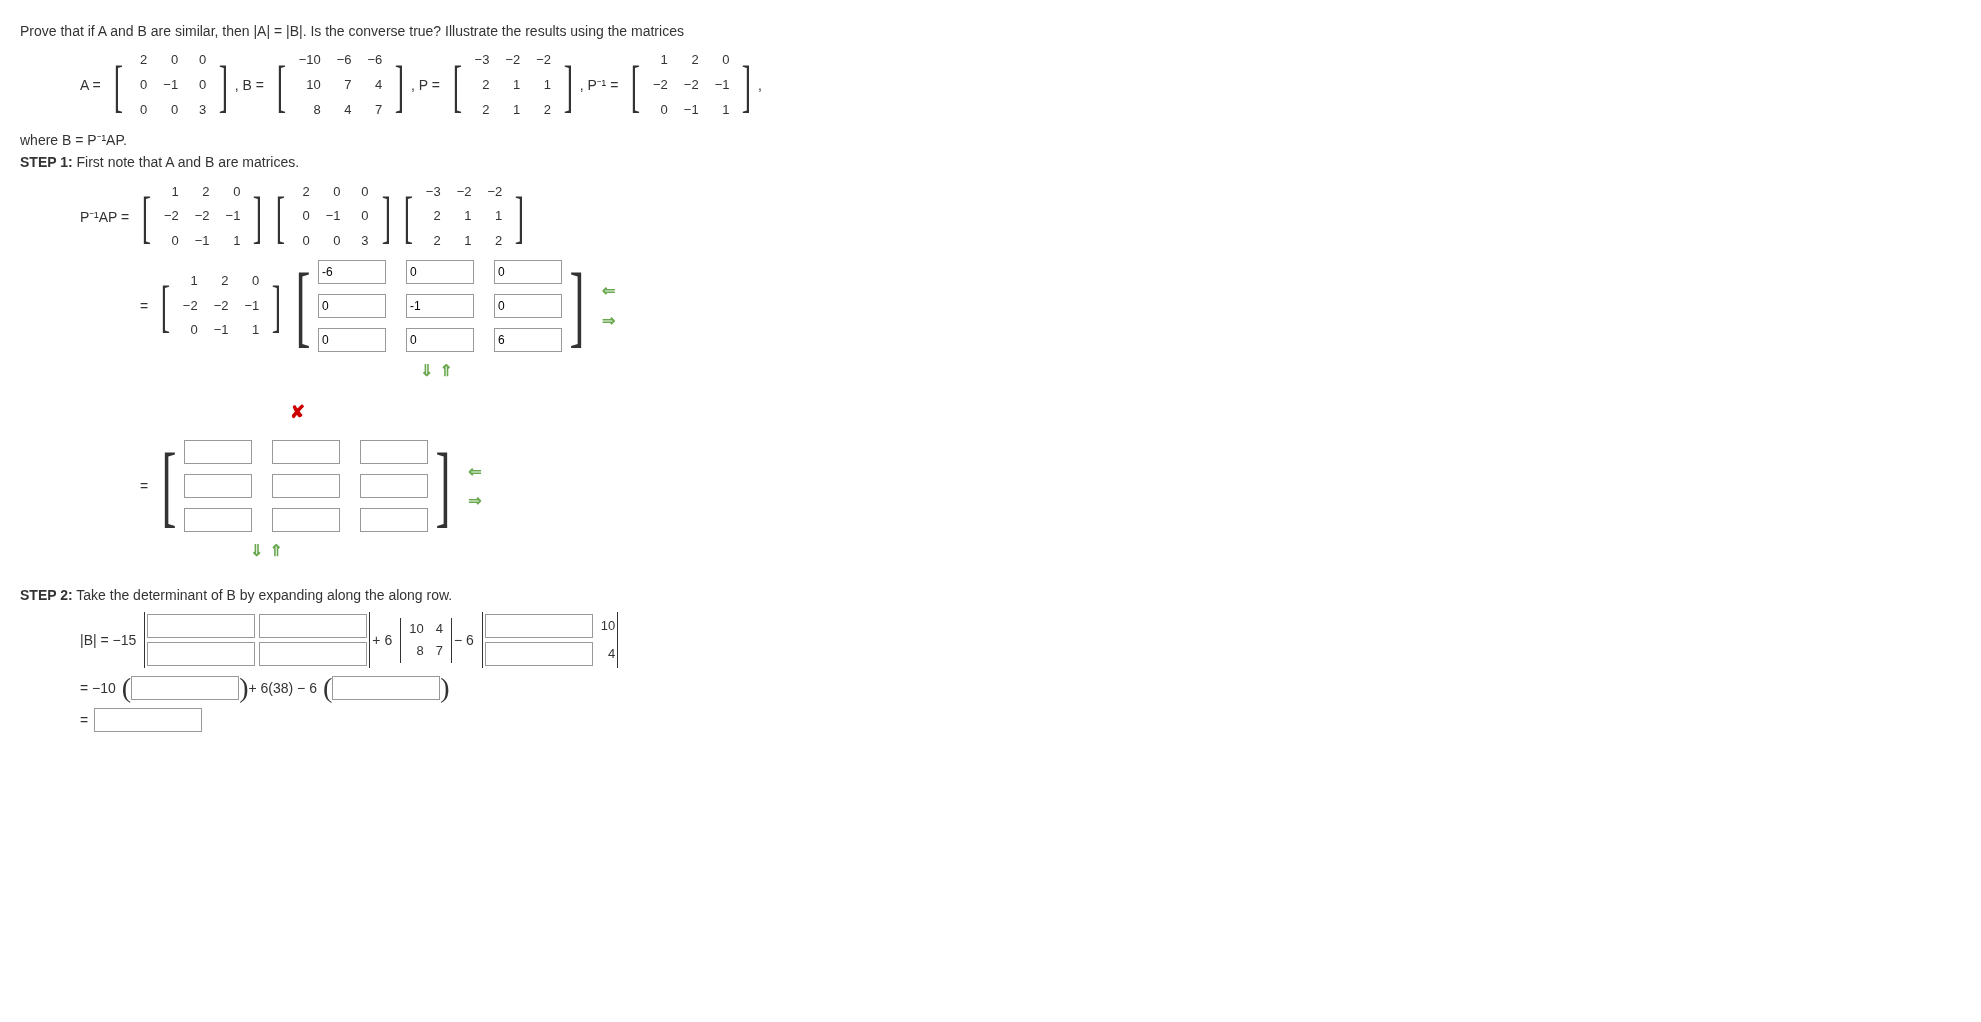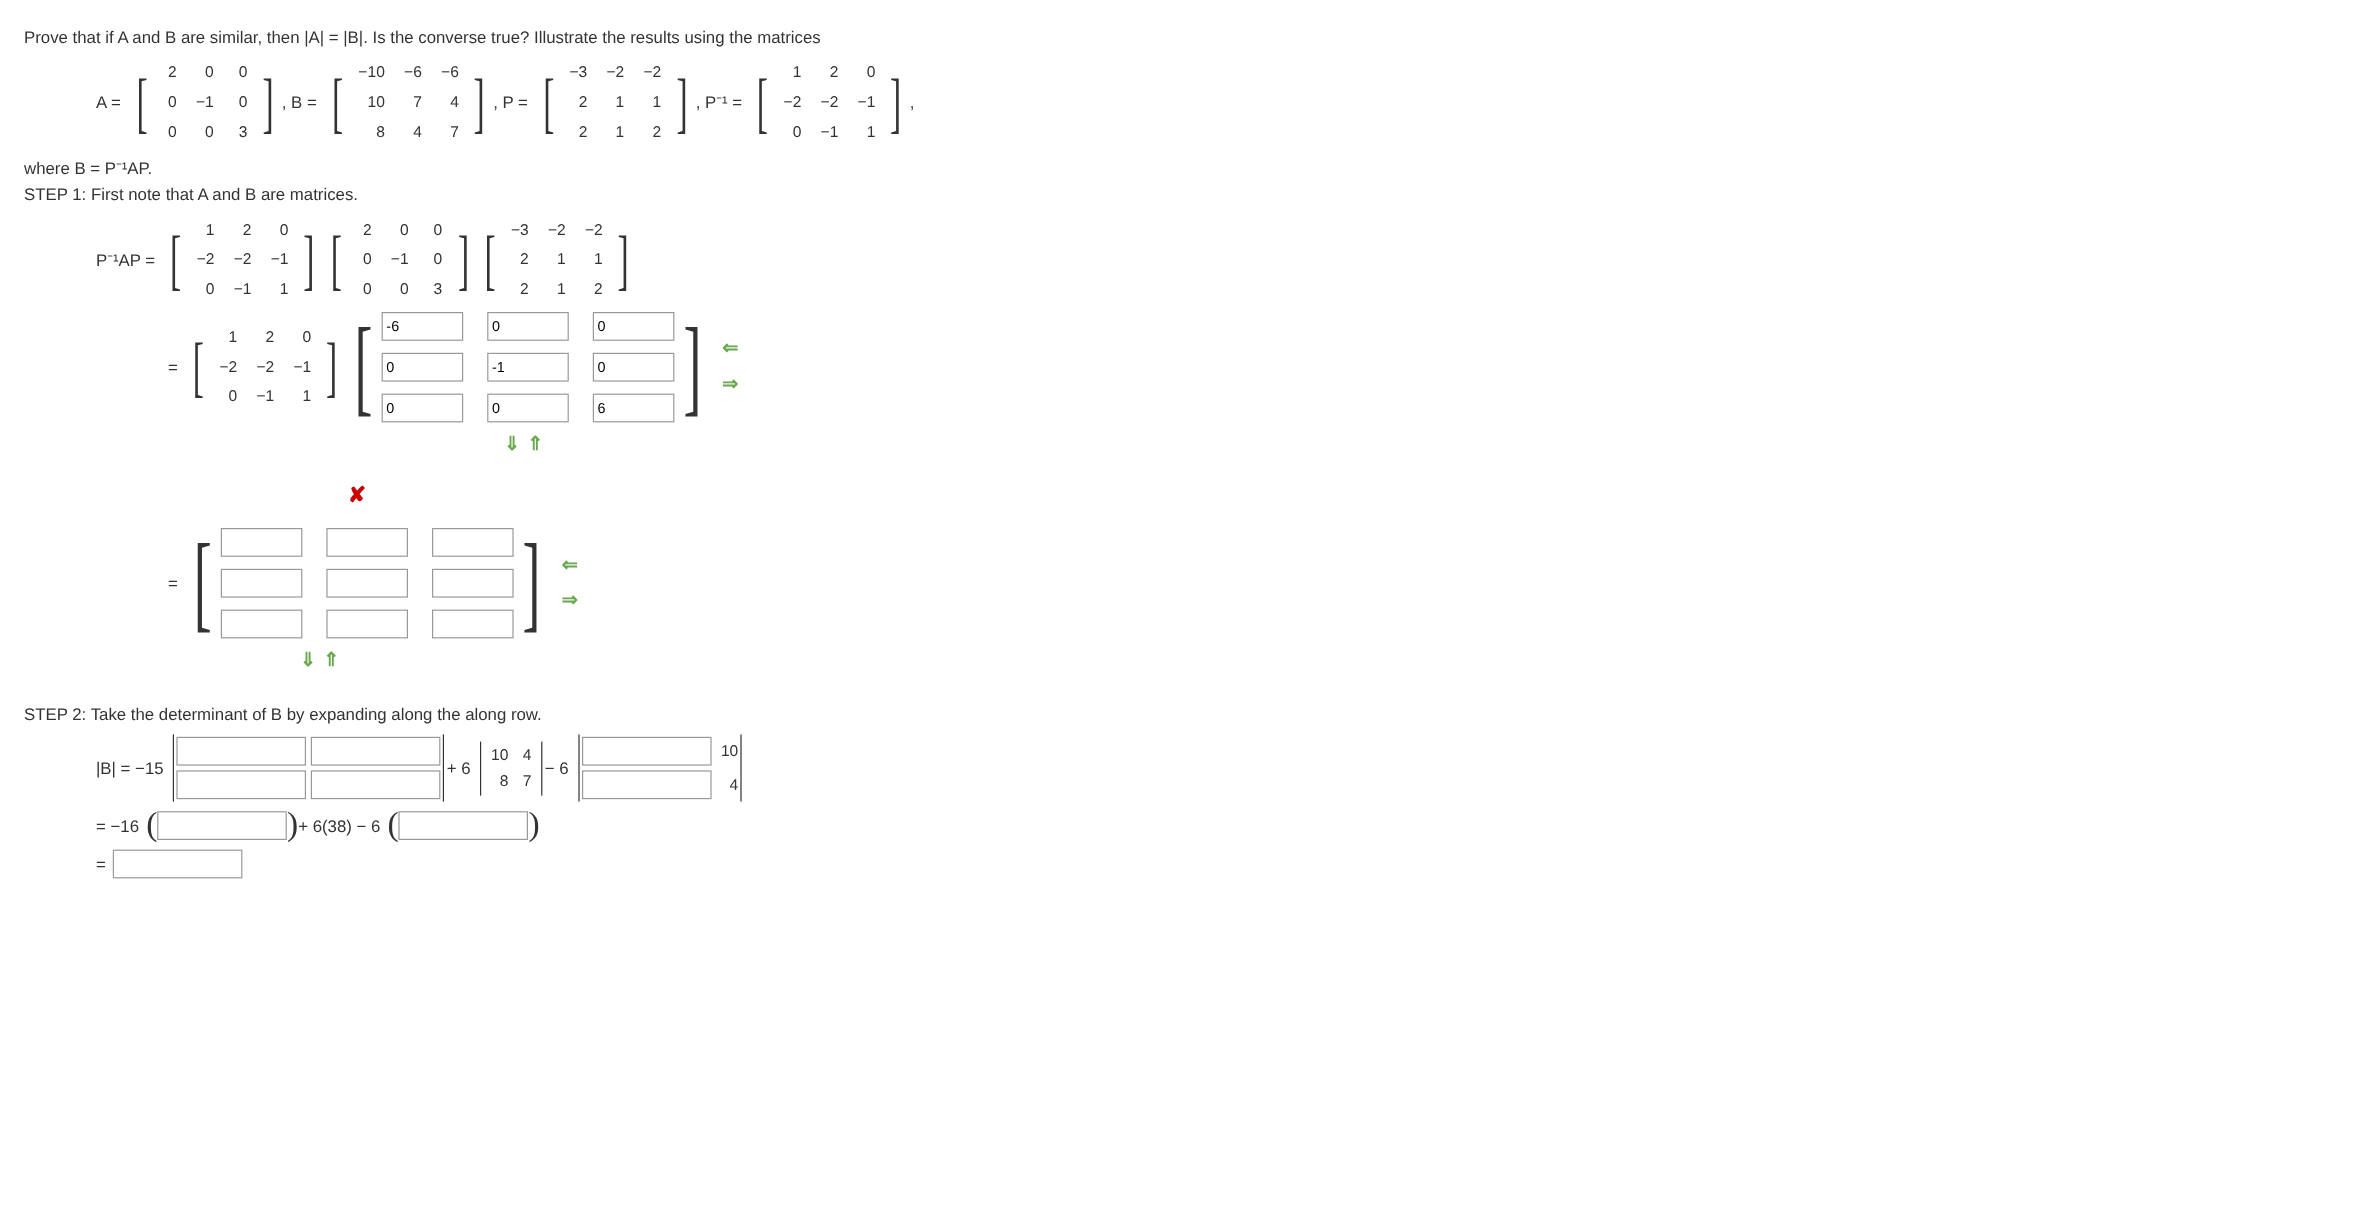--- a/index.html
+++ b/index.html
@@ -2,21 +2,21 @@
 <html><head>
 <meta charset="utf-8">
 <style>
   body {
     font-family: Arial, sans-serif;
     font-size: 14px;
     color: #333;
     margin: 20px;
     line-height: 1.6;
   }
-  .bold { font-weight: normal; }
+  .bold { font-weight: bold; }
   .matrix {
     display: inline-flex;
     align-items: center;
     vertical-align: middle;
     margin: 0 2px;
   }
   .m-bracket {
     font-size: 56px;
     font-weight: normal;
     line-height: 1;
@@ -474,21 +474,21 @@
               <td style="text-align:right; font-family:Verdana,sans-serif; font-size:13px; padding-left:6px;">4</td>
             </tr>
     </tbody>
         </table>
       </span>
     <span class="det-bar"></span>
   </span>
 </div>
 
 <div class="eq-row indent1">
-  <span class="label">= −16</span>
+  <span class="label">= −10</span>
   <span class="big-paren">(</span>
   <input class="cell-wide" style="">
   <span class="big-paren">)</span>
   <span class="label"> + 6(38) − 6</span>
   <span class="big-paren">(</span>
   <input class="cell-wide" style="">
   <span class="big-paren">)</span>
 </div>
 
 <div class="eq-row indent1">

